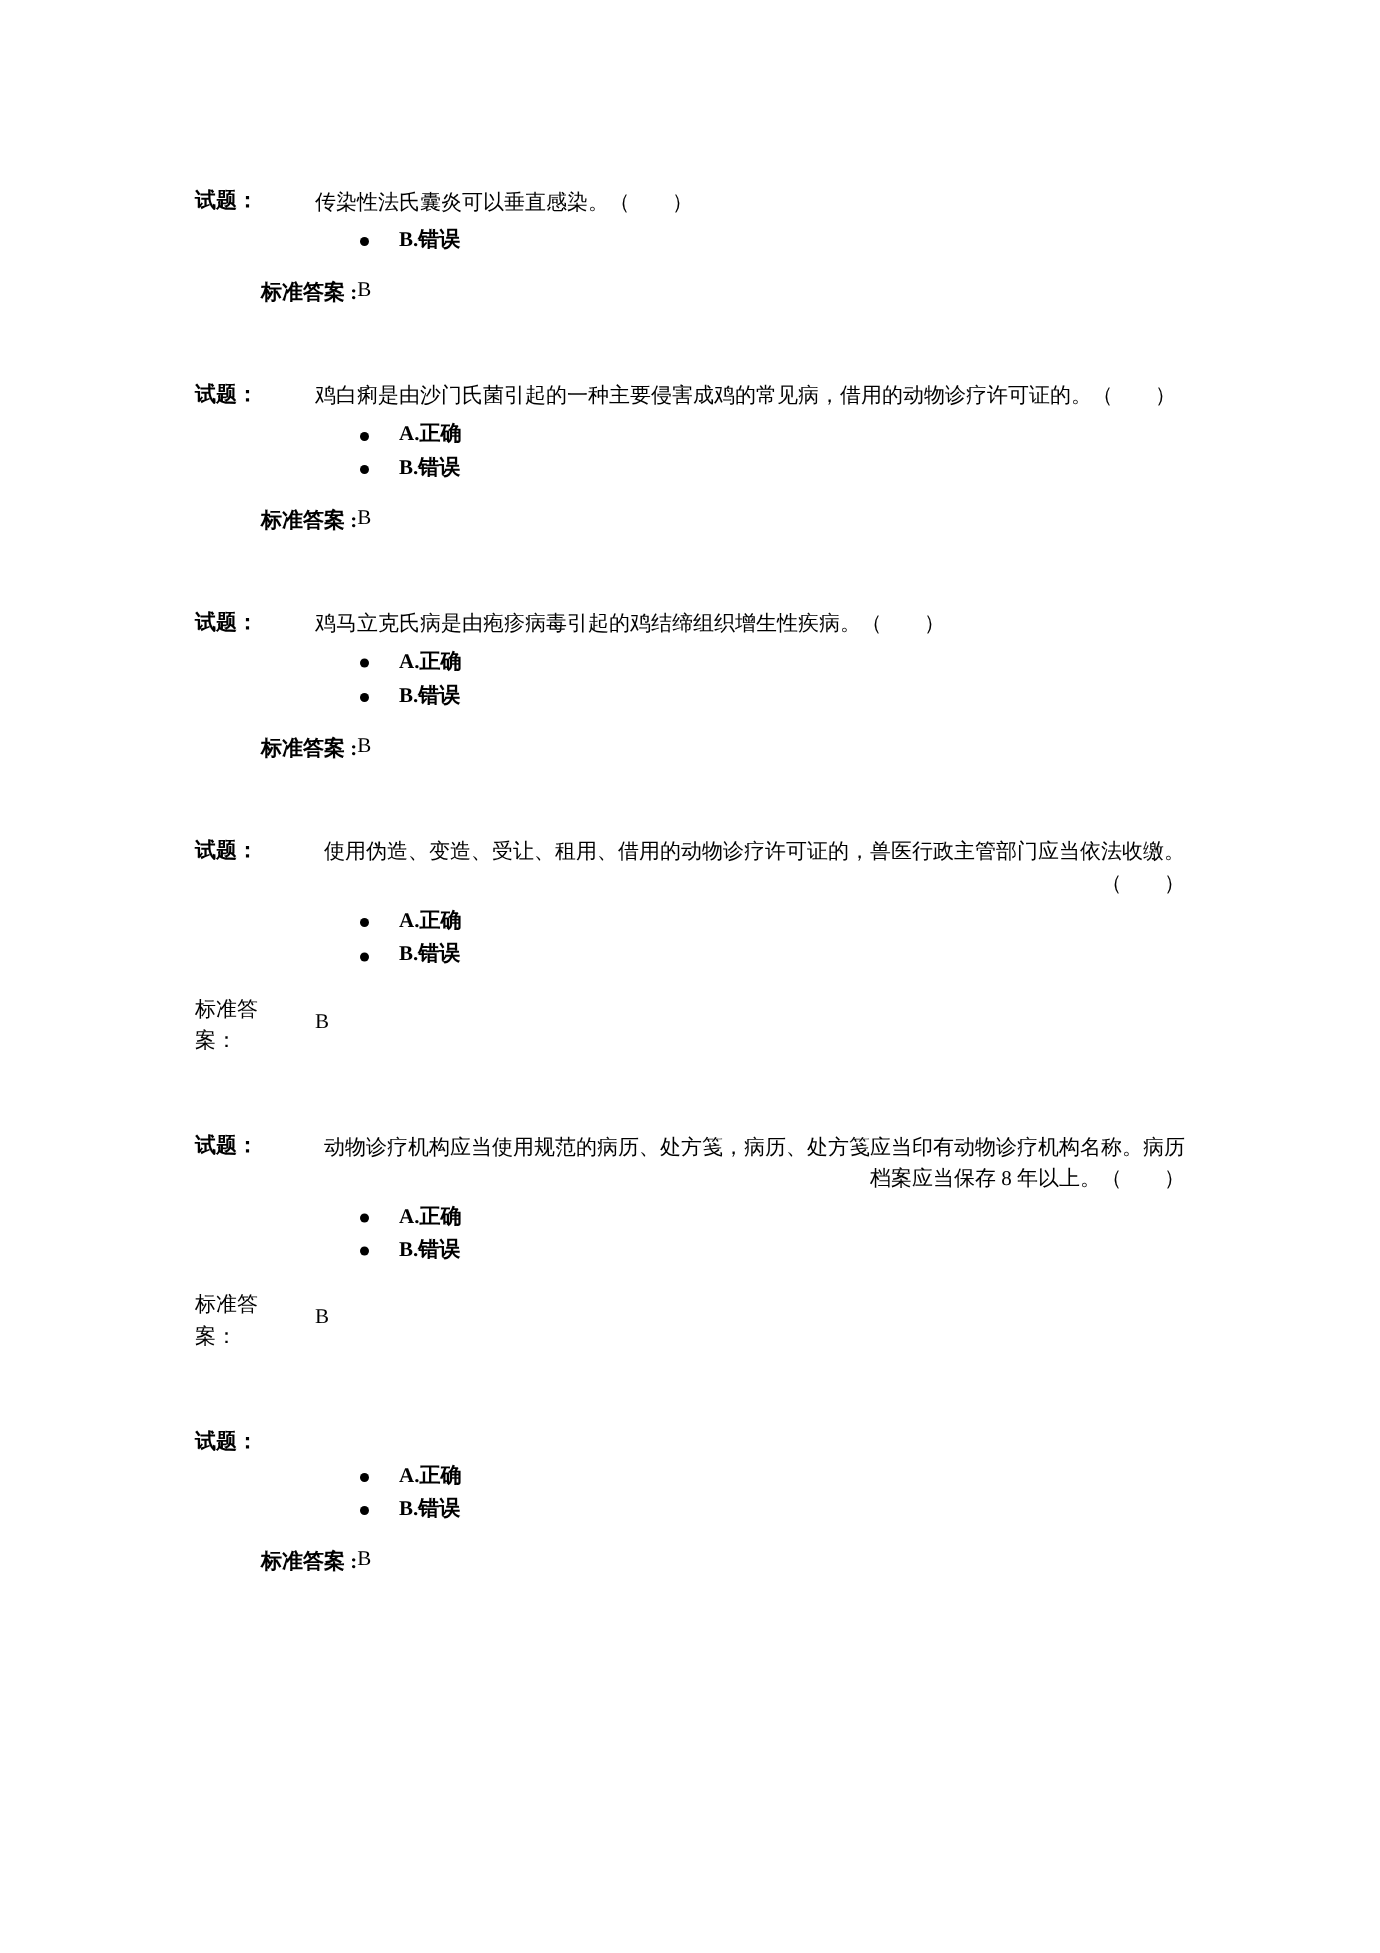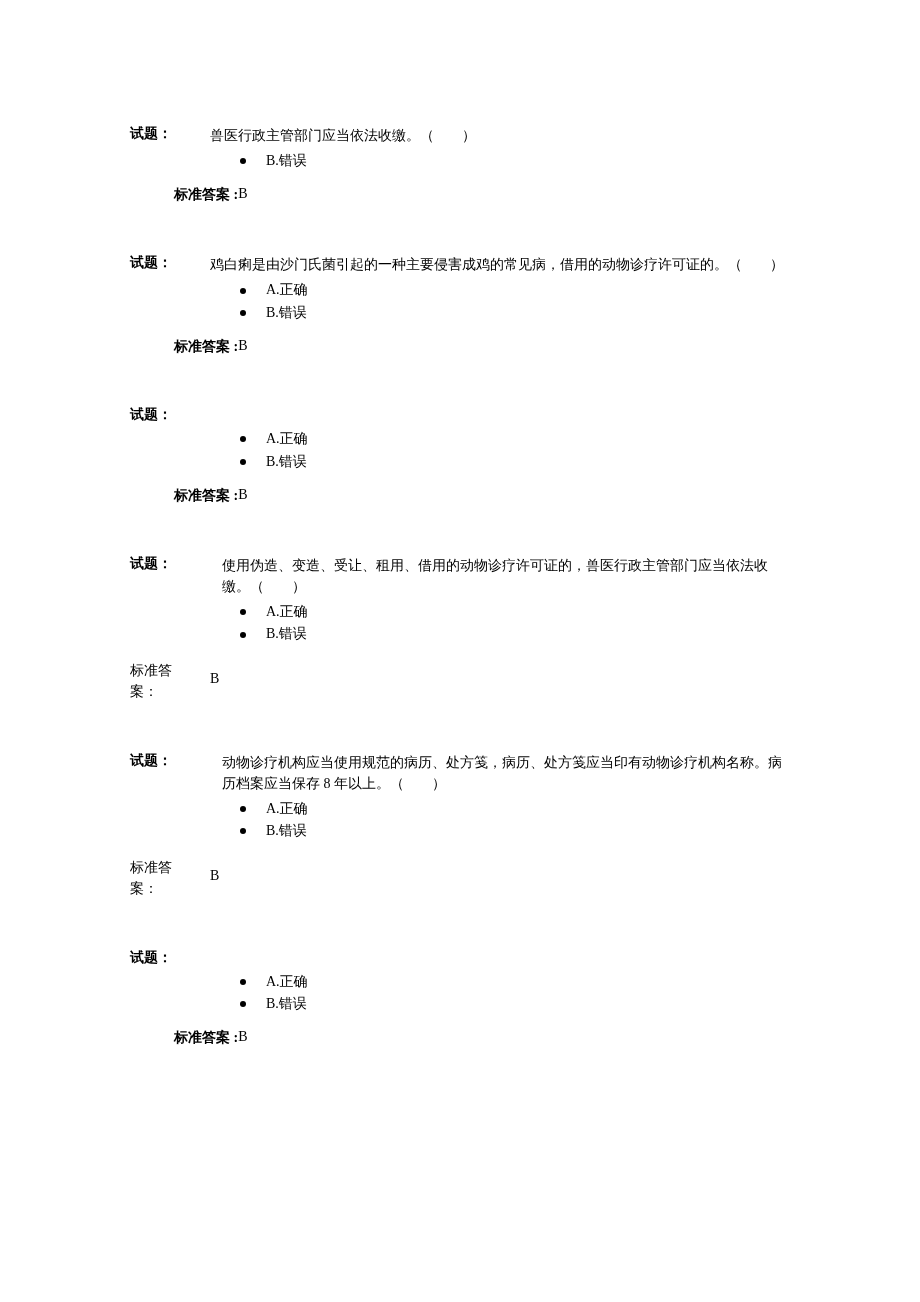--- a/index.html
+++ b/index.html
@@ -32,32 +32,34 @@
     .label-wrap {
       font-weight: bold;
       width: 60px;
       flex-shrink: 0;
     }
     .question-text {
       margin-left: 20px;
       line-height: 1.5;
     }
     .question-text-wrap {
-      margin-left: 32px;
+      margin-left: 20px;
       line-height: 1.5;
       flex: 1;
+      text-align: right;
     }
     .options {
       margin-left: 110px;
       margin-top: 2px;
     }
     .option-item {
       display: flex;
       align-items: center;
       line-height: 1.6;
+      font-weight: bold;
     }
     .bullet {
       display: inline-block;
       width: 6px;
       height: 6px;
       background: #000;
       border-radius: 50%;
       margin-right: 20px;
     }
     .answer-row {
@@ -85,21 +87,21 @@
       line-height: 1.5;
       padding-top: 8px;
     }
   </style>
 </head>
 <body>
 
 <div class="question-block">
   <div class="question-row">
     <span class="label">试题：</span>
-    <span class="question-text">兽医行政主管部门应当依法收缴。（　　）</span>
+    <span class="question-text">传染性法氏囊炎可以垂直感染。（　　）</span>
   </div>
   <div class="options">
     <div class="option-item">
       <span class="bullet"></span>
       <span>B.错误</span>
     </div>
   </div>
   <div class="answer-row">
     <span class="answer-label">标准答案 :</span>
     <span class="answer-value">B</span>
@@ -123,20 +125,21 @@
   </div>
   <div class="answer-row">
     <span class="answer-label">标准答案 :</span>
     <span class="answer-value">B</span>
   </div>
 </div>
 
 <div class="question-block">
   <div class="question-row">
     <span class="label">试题：</span>
+    <span class="question-text">鸡马立克氏病是由疱疹病毒引起的鸡结缔组织增生性疾病。（　　）</span>
   </div>
   <div class="options">
     <div class="option-item">
       <span class="bullet"></span>
       <span>A.正确</span>
     </div>
     <div class="option-item">
       <span class="bullet"></span>
       <span>B.错误</span>
     </div>

